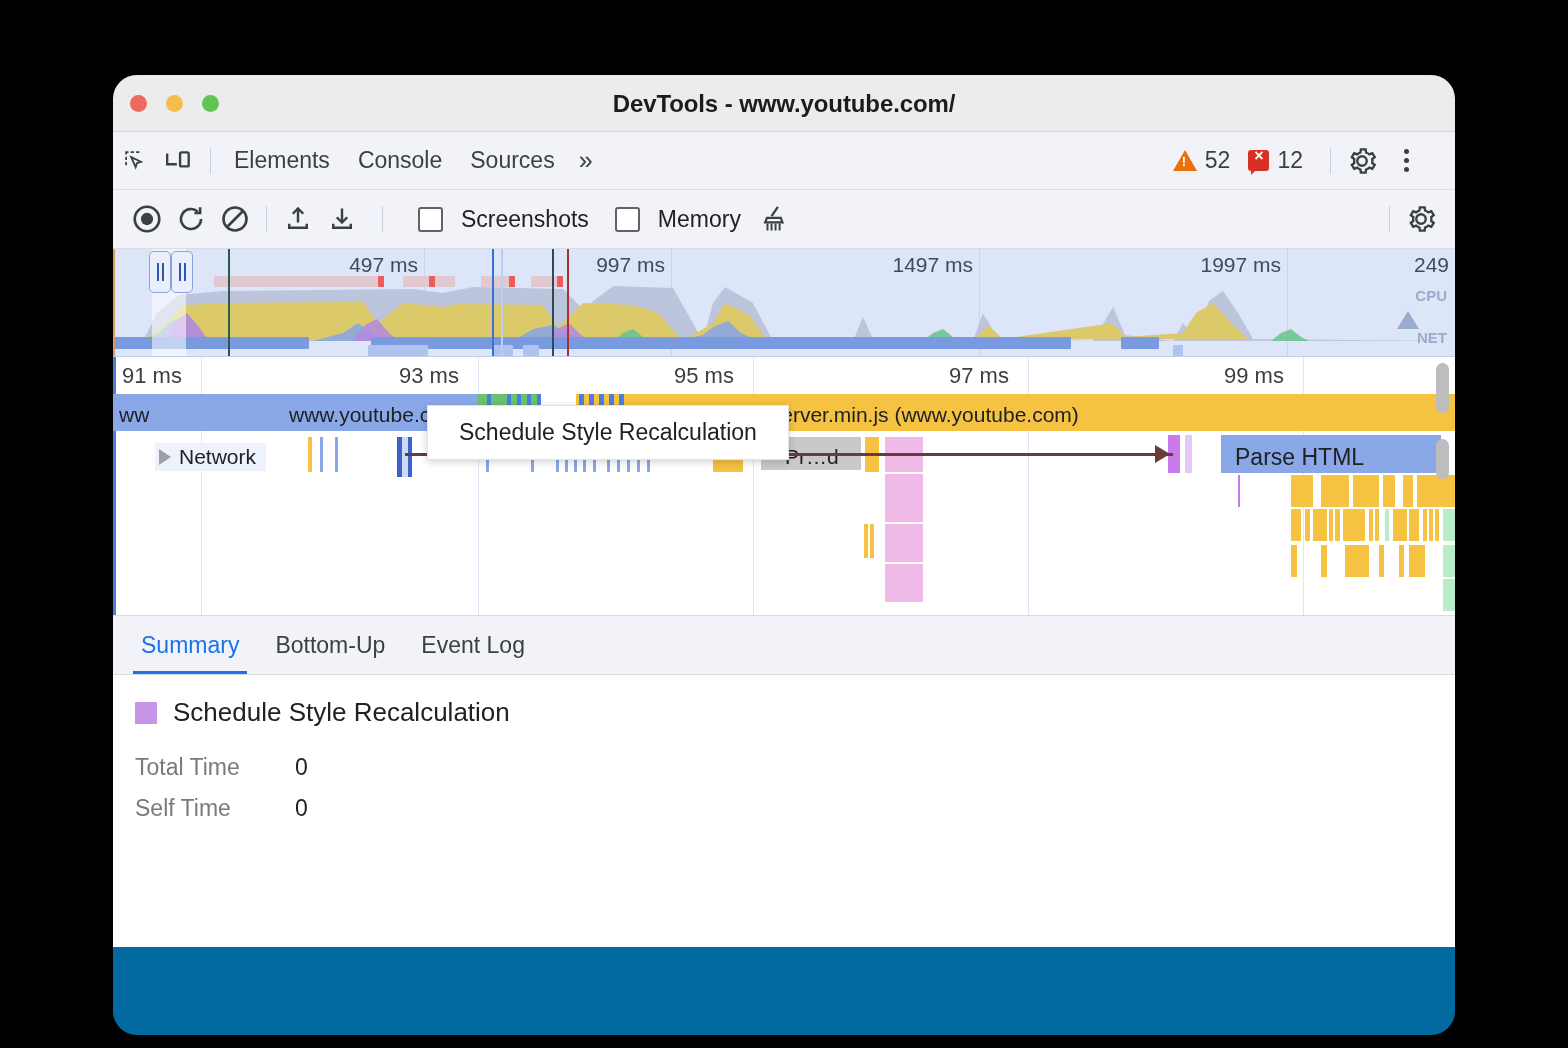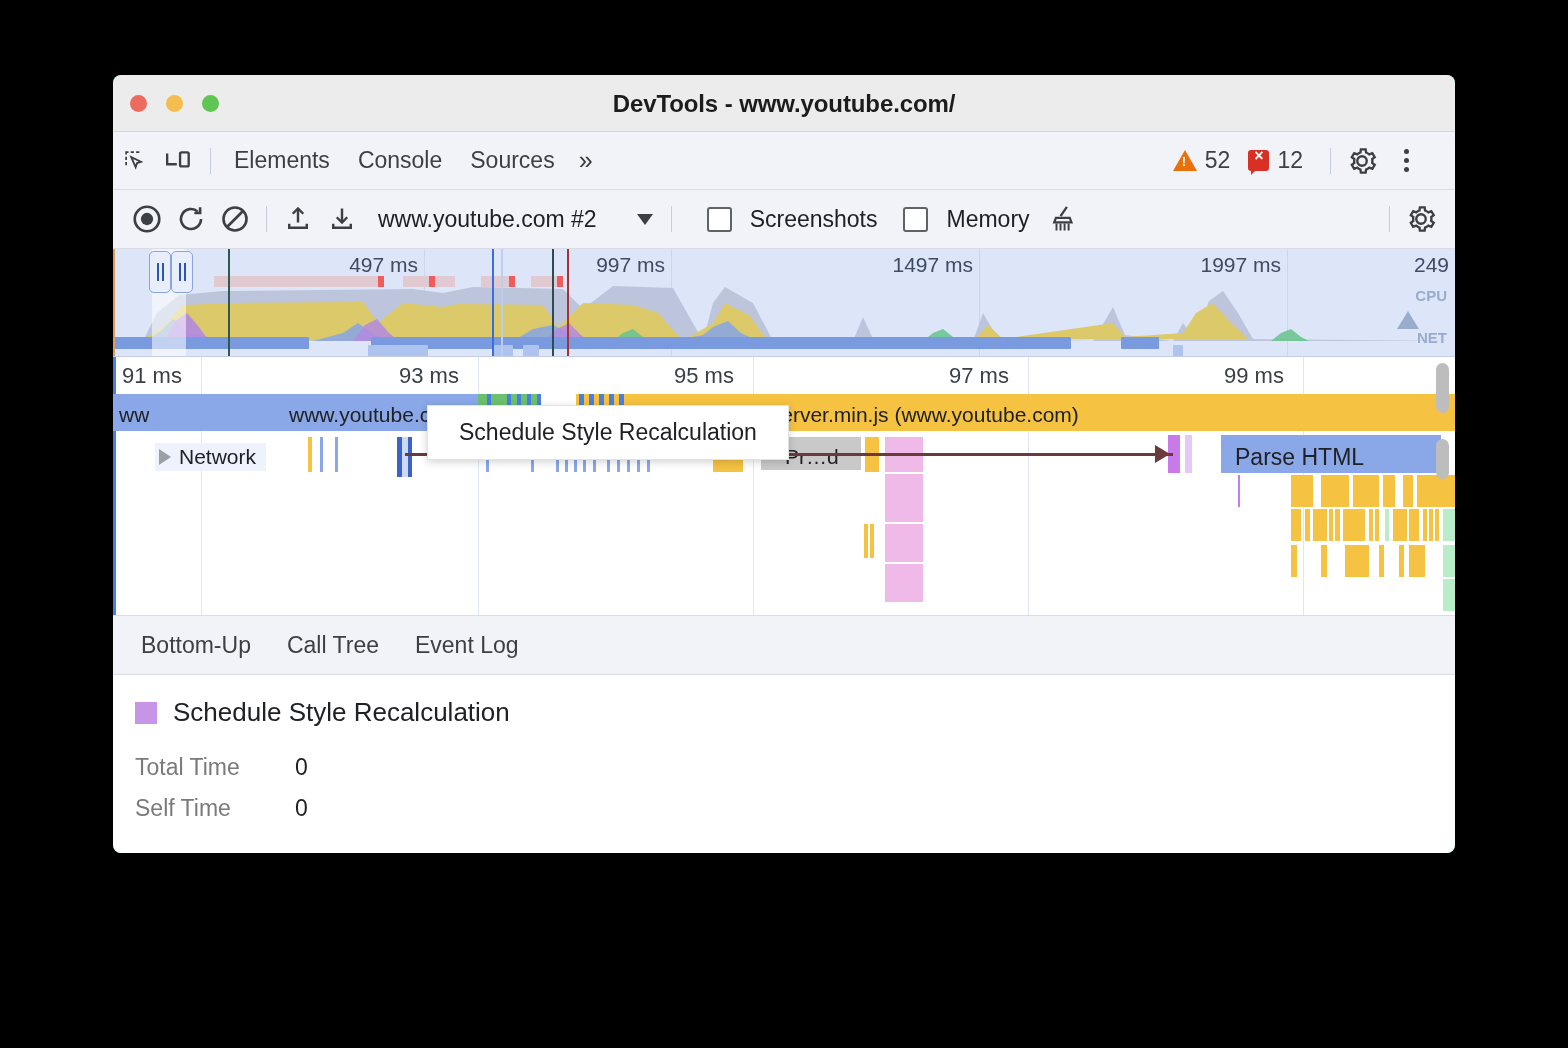--- a/index.html
+++ b/index.html
@@ -11,23 +11,23 @@
   }
   #root {
     position: relative;
     width: 1568px; height: 1048px;
     background: #000000;
   }
   
   .window {
     position: absolute;
     left: 113px; top: 75px;
-    width: 1342px; height: 778px;
-    background: #14b8a6;
-    border-radius: 8px;
+    width: 1342px; height: 960px;
+    background: #0369a1;
+    border-radius: 24px;
     overflow: hidden;
     box-shadow: 0 4px 22px rgba(0,0,0,0.35);
   }
   
   .titlebar {
     position: relative;
     height: 56px;
     background: #ececec;
     border-bottom: 1px solid #d6d6d6;
   }
@@ -303,24 +303,20 @@
           <path d="M7.5 7.5L12 3l4.5 4.5" stroke="#3c4043" stroke-width="2.1" fill="none"></path>
           <path d="M4.5 16v3.5h15V16" stroke="#3c4043" stroke-width="2.1" fill="none"></path>
         </svg>
       </div>
       <div class="icon-btn">
         <svg width="28" height="28" viewBox="0 0 24 24">
           <path d="M12 15V3" stroke="#3c4043" stroke-width="2.1" fill="none"></path>
           <path d="M7.5 10.5L12 15l4.5-4.5" stroke="#3c4043" stroke-width="2.1" fill="none"></path>
           <path d="M4.5 16v3.5h15V16" stroke="#3c4043" stroke-width="2.1" fill="none"></path>
         </svg>
-      </div>
-      <div class="dropdown">
-        <span>www.youtube.com #2</span>
-        <span class="caret"></span>
       </div>
       <div class="tb-sep" style="margin-left:18px;"></div>
       <div class="checkopt">
         <span class="cbox"></span>
         <span class="lbl">Screenshots</span>
       </div>
       <div class="checkopt">
         <span class="cbox"></span>
         <span class="lbl">Memory</span>
       </div>
@@ -513,22 +509,22 @@
       <div class="fl-bar" style="left:1330px;top:188px;width:20px;height:32px;background:#b9ecc8;"></div>
       <div class="fl-bar" style="left:1330px;top:222px;width:20px;height:32px;background:#b9ecc8;"></div>
 
       <div class="tooltip" style="left:314px; top:48px;">Schedule Style Recalculation</div>
 
       <div class="scroll-thumb" style="top:6px; height:50px;"></div>
       <div class="scroll-thumb" style="top:82px; height:40px;"></div>
     </div>
 
     <div class="btabs">
+      <div class="btab active">Summary</div>
       <div class="btab">Bottom-Up</div>
-      <div class="btab">Call Tree</div>
       <div class="btab">Event Log</div>
     </div>
 
     <div class="summary">
       <div class="sum-title">
         <span class="sum-swatch"></span>
         <span class="t">Schedule Style Recalculation</span>
       </div>
       <div class="sum-row">
         <span class="sum-key">Total Time</span>

